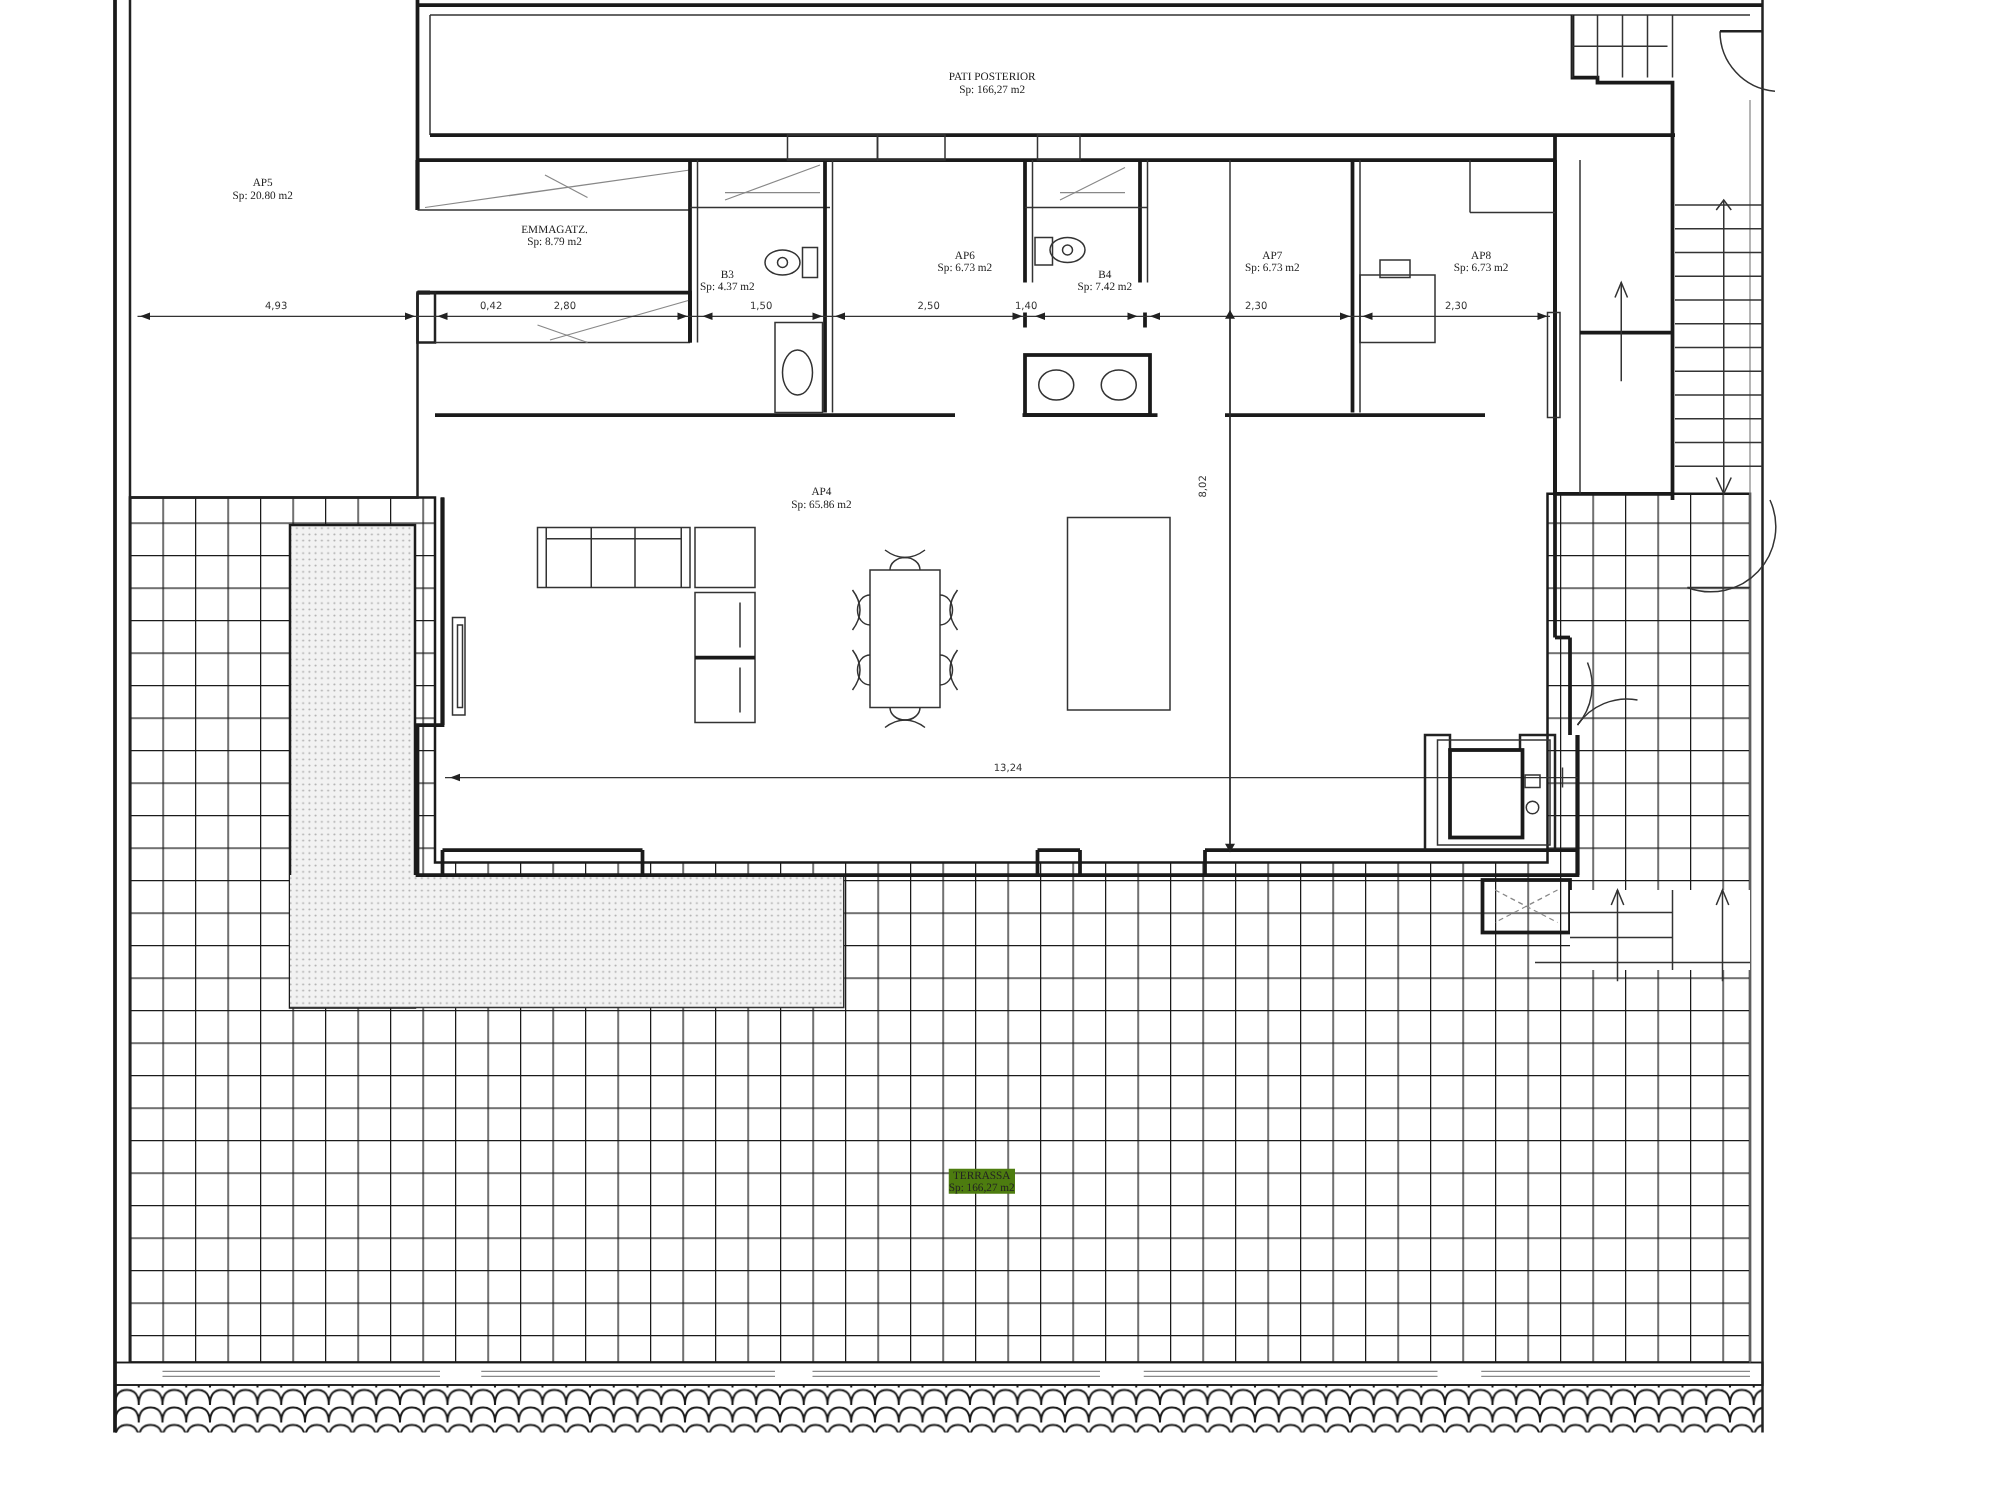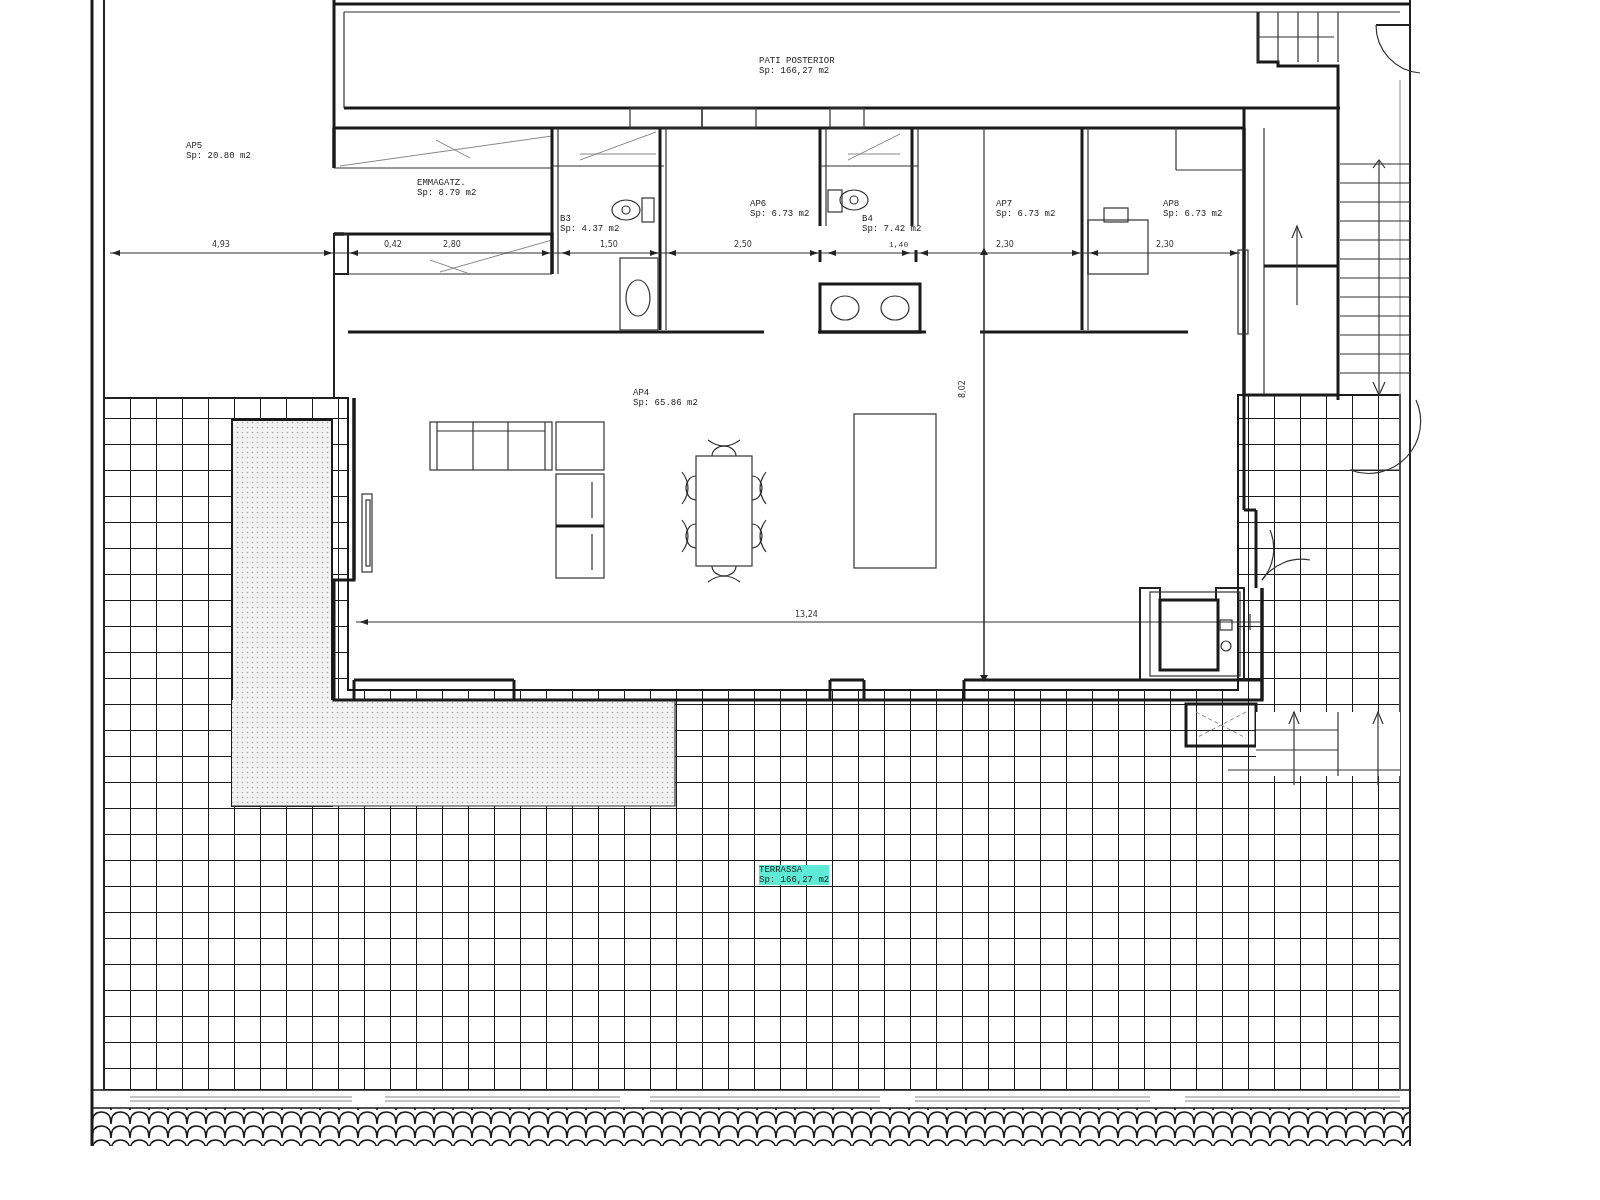--- a/index.html
+++ b/index.html
@@ -3,21 +3,21 @@
 <meta charset="utf-8">
 <style>
   html, body { margin:0; padding:0; background:#ffffff; }
   body { width:1600px; height:1200px; overflow:hidden; position:relative; font-family:"DejaVu Sans", sans-serif; }
   svg { position:absolute; left:0; top:0; }
   .wall { fill:none; stroke:#1a1a1a; stroke-width:3; }
   .wallthin { fill:none; stroke:#222; stroke-width:2; }
   .line { fill:none; stroke:#333; stroke-width:1.2; }
   .grey { fill:none; stroke:#888; stroke-width:1; }
   .dim { stroke:#333; stroke-width:1; fill:none; }
-  .lbl { position:absolute; font-size:9px; line-height:10px; color:#222; white-space:nowrap; font-family:Liberation Mono, monospace; }
+  .lbl { position:absolute; font-size:9px; line-height:10px; color:#222; white-space:nowrap; font-family:Liberation Serif, serif;text-align:center; }
   .dimtxt { position:absolute; font-size:8px; color:#333; white-space:nowrap; font-family:"DejaVu Sans", sans-serif; }
 </style>
 </head>
 <body>
 
 <svg width="1600" height="1200" viewBox="0 0 1600 1200">
   <defs>
     <pattern id="tiles" x="104" y="392" width="26" height="26" patternUnits="userSpaceOnUse">
       <rect width="26" height="26" fill="#fff"></rect>
       <path d="M0 0 H26 M0 0 V26" stroke="#1a1a1a" stroke-width="2"></path>
@@ -282,27 +282,27 @@
   <div>Sp: 6.73 m2</div>
 </div>
 <div class="lbl" style="left:1163px; top:199px;">
   <div>AP8</div>
   <div>Sp: 6.73 m2</div>
 </div>
 <div class="lbl" style="left:633px; top:388px;">
   <div>AP4</div>
   <div>Sp: 65.86 m2</div>
 </div>
-<div class="lbl" style="left:759px; top:865px; background:#5eead4;">
+<div class="lbl" style="left:759px; top:935px; background:#4d7c0f;">
   <div>TERRASSA</div>
   <div>Sp: 166,27 m2</div>
 </div>
 
 <div class="dimtxt" style="left:212px; top:240px;">4,93</div>
 <div class="dimtxt" style="left:384px; top:240px;">0,42</div>
 <div class="dimtxt" style="left:443px; top:240px;">2,80</div>
 <div class="dimtxt" style="left:600px; top:240px;">1,50</div>
 <div class="dimtxt" style="left:734px; top:240px;text-align:right;">2,50</div>
-<div class="dimtxt" style="left:889px; top:240px;font-family:Liberation Mono, monospace;">1,40</div>
+<div class="dimtxt" style="left:812px; top:240px;">1,40</div>
 <div class="dimtxt" style="left:996px; top:240px;">2,30</div>
 <div class="dimtxt" style="left:1156px; top:240px;">2,30</div>
 <div class="dimtxt" style="left:958px; top:398px; transform:rotate(-90deg); transform-origin:left top;">8,02</div>
 <div class="dimtxt" style="left:795px; top:610px;">13,24</div>
 
 </body></html>

